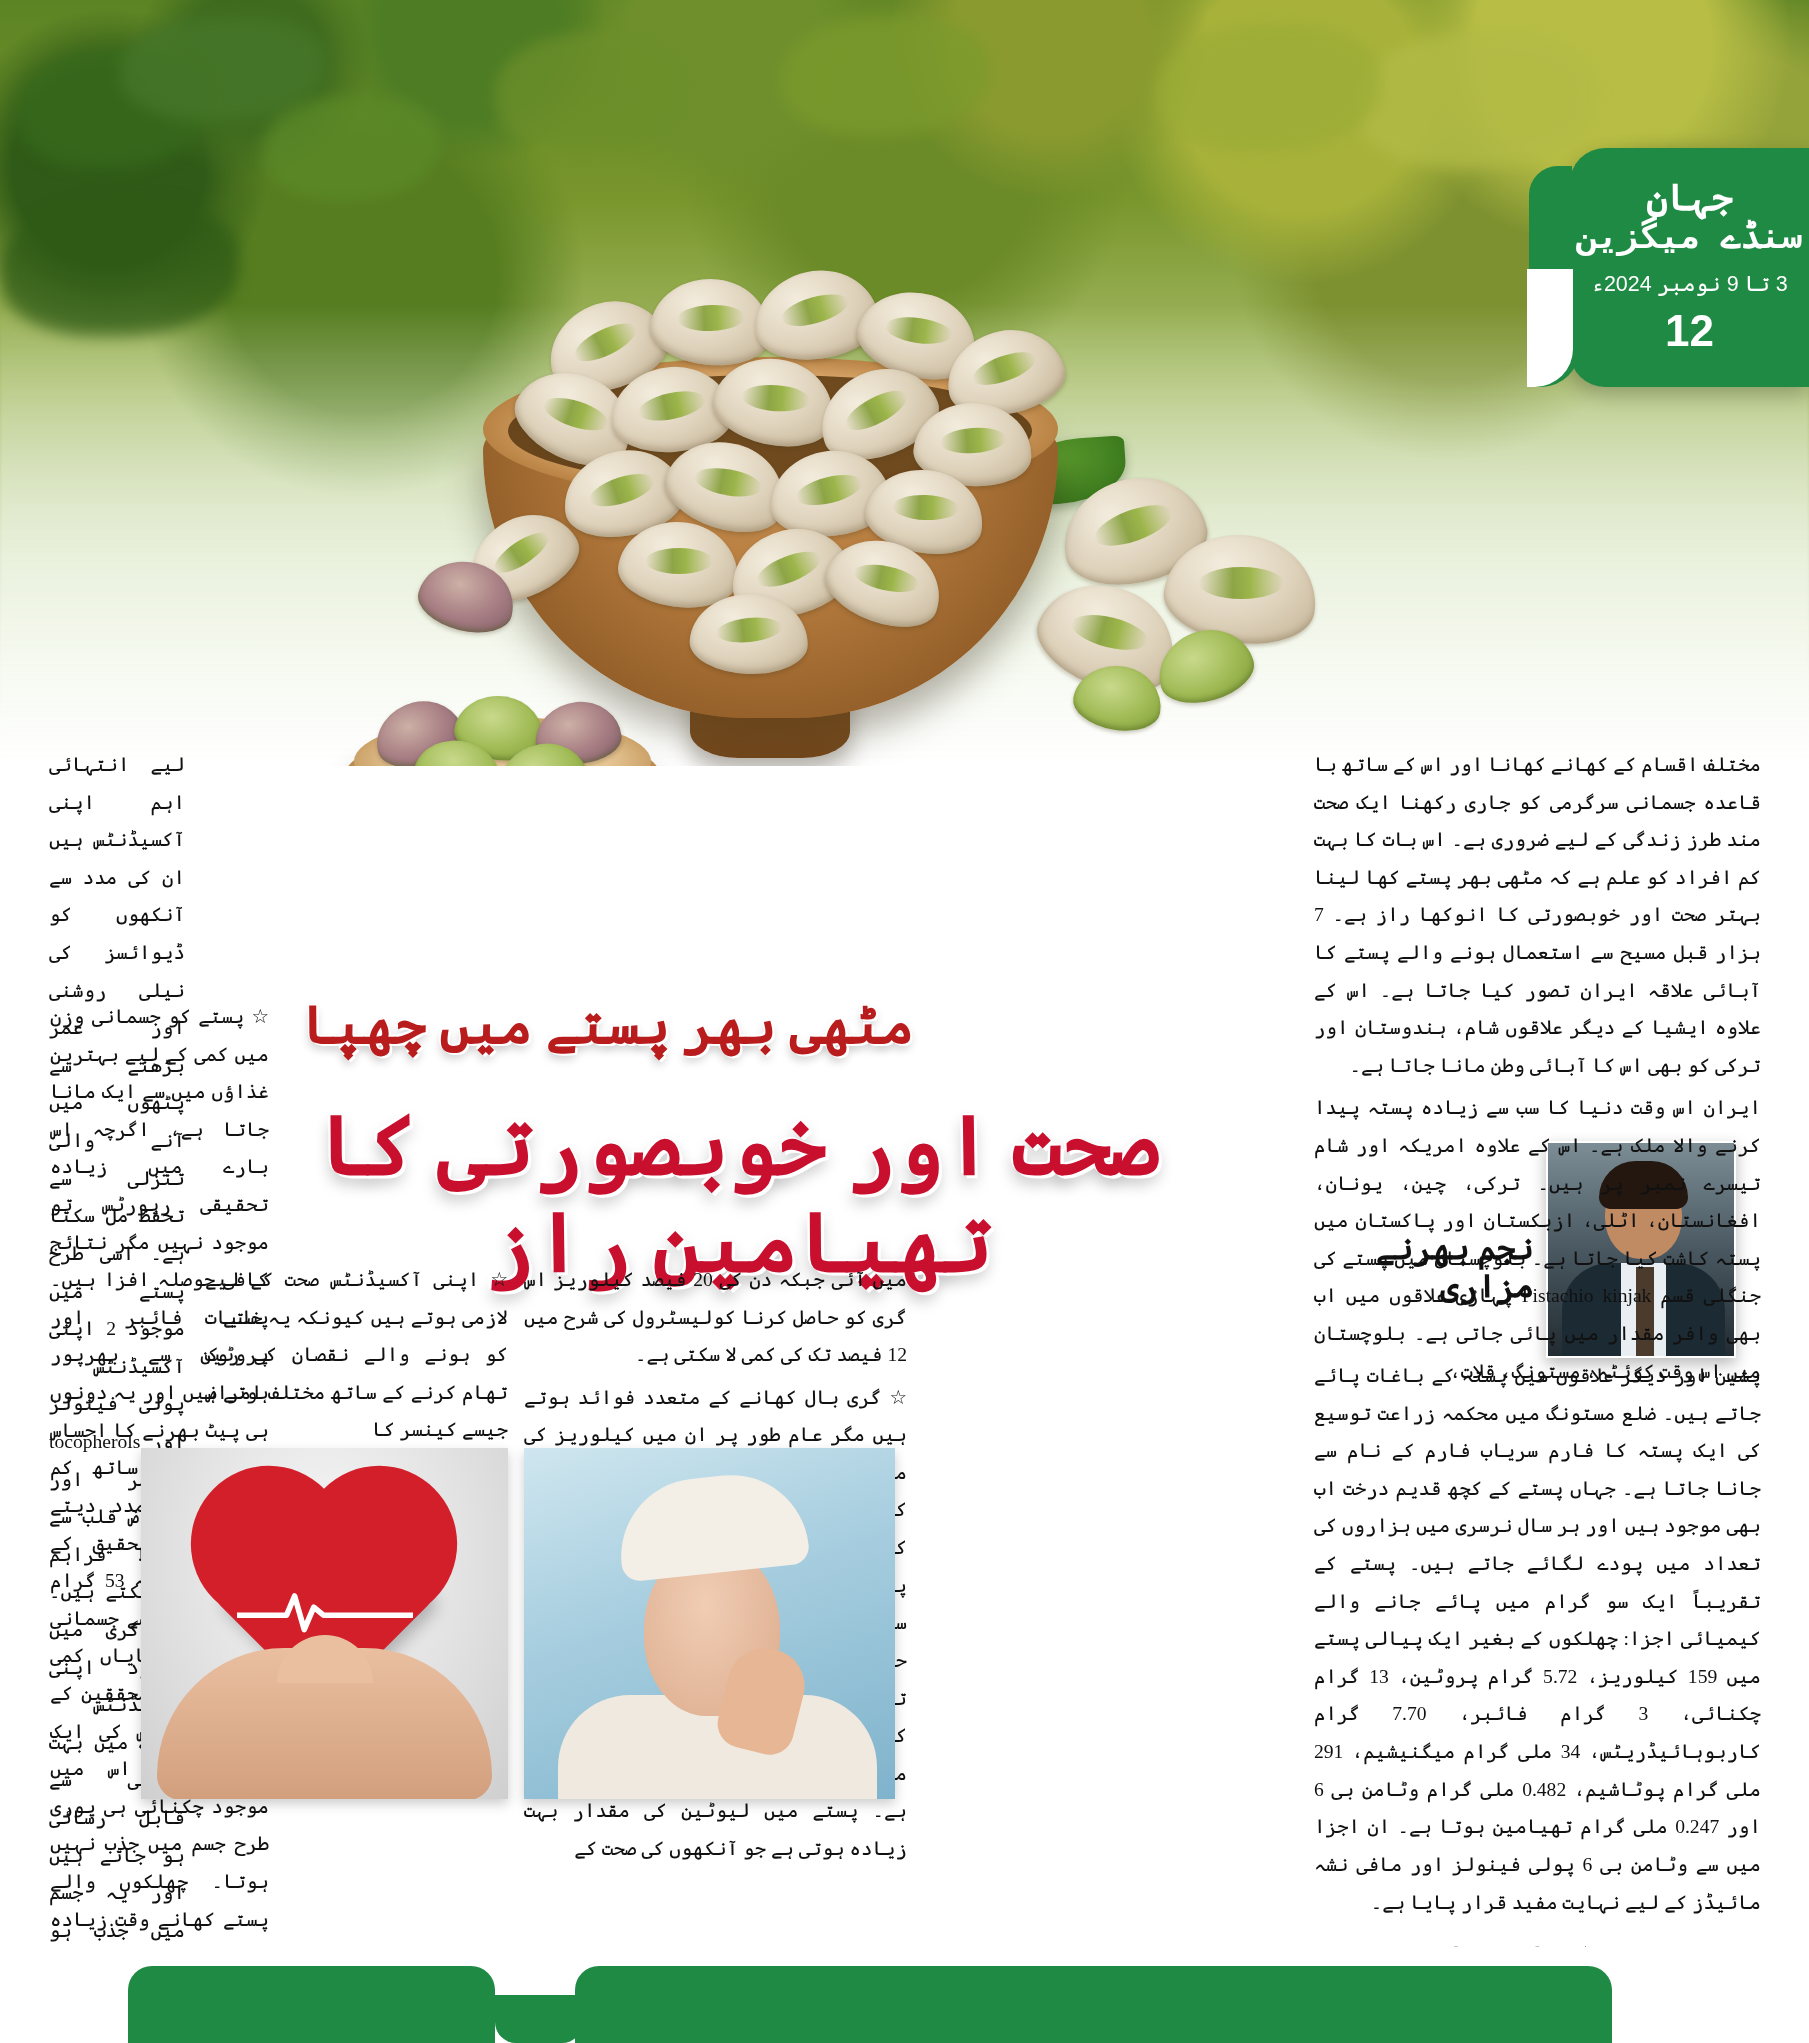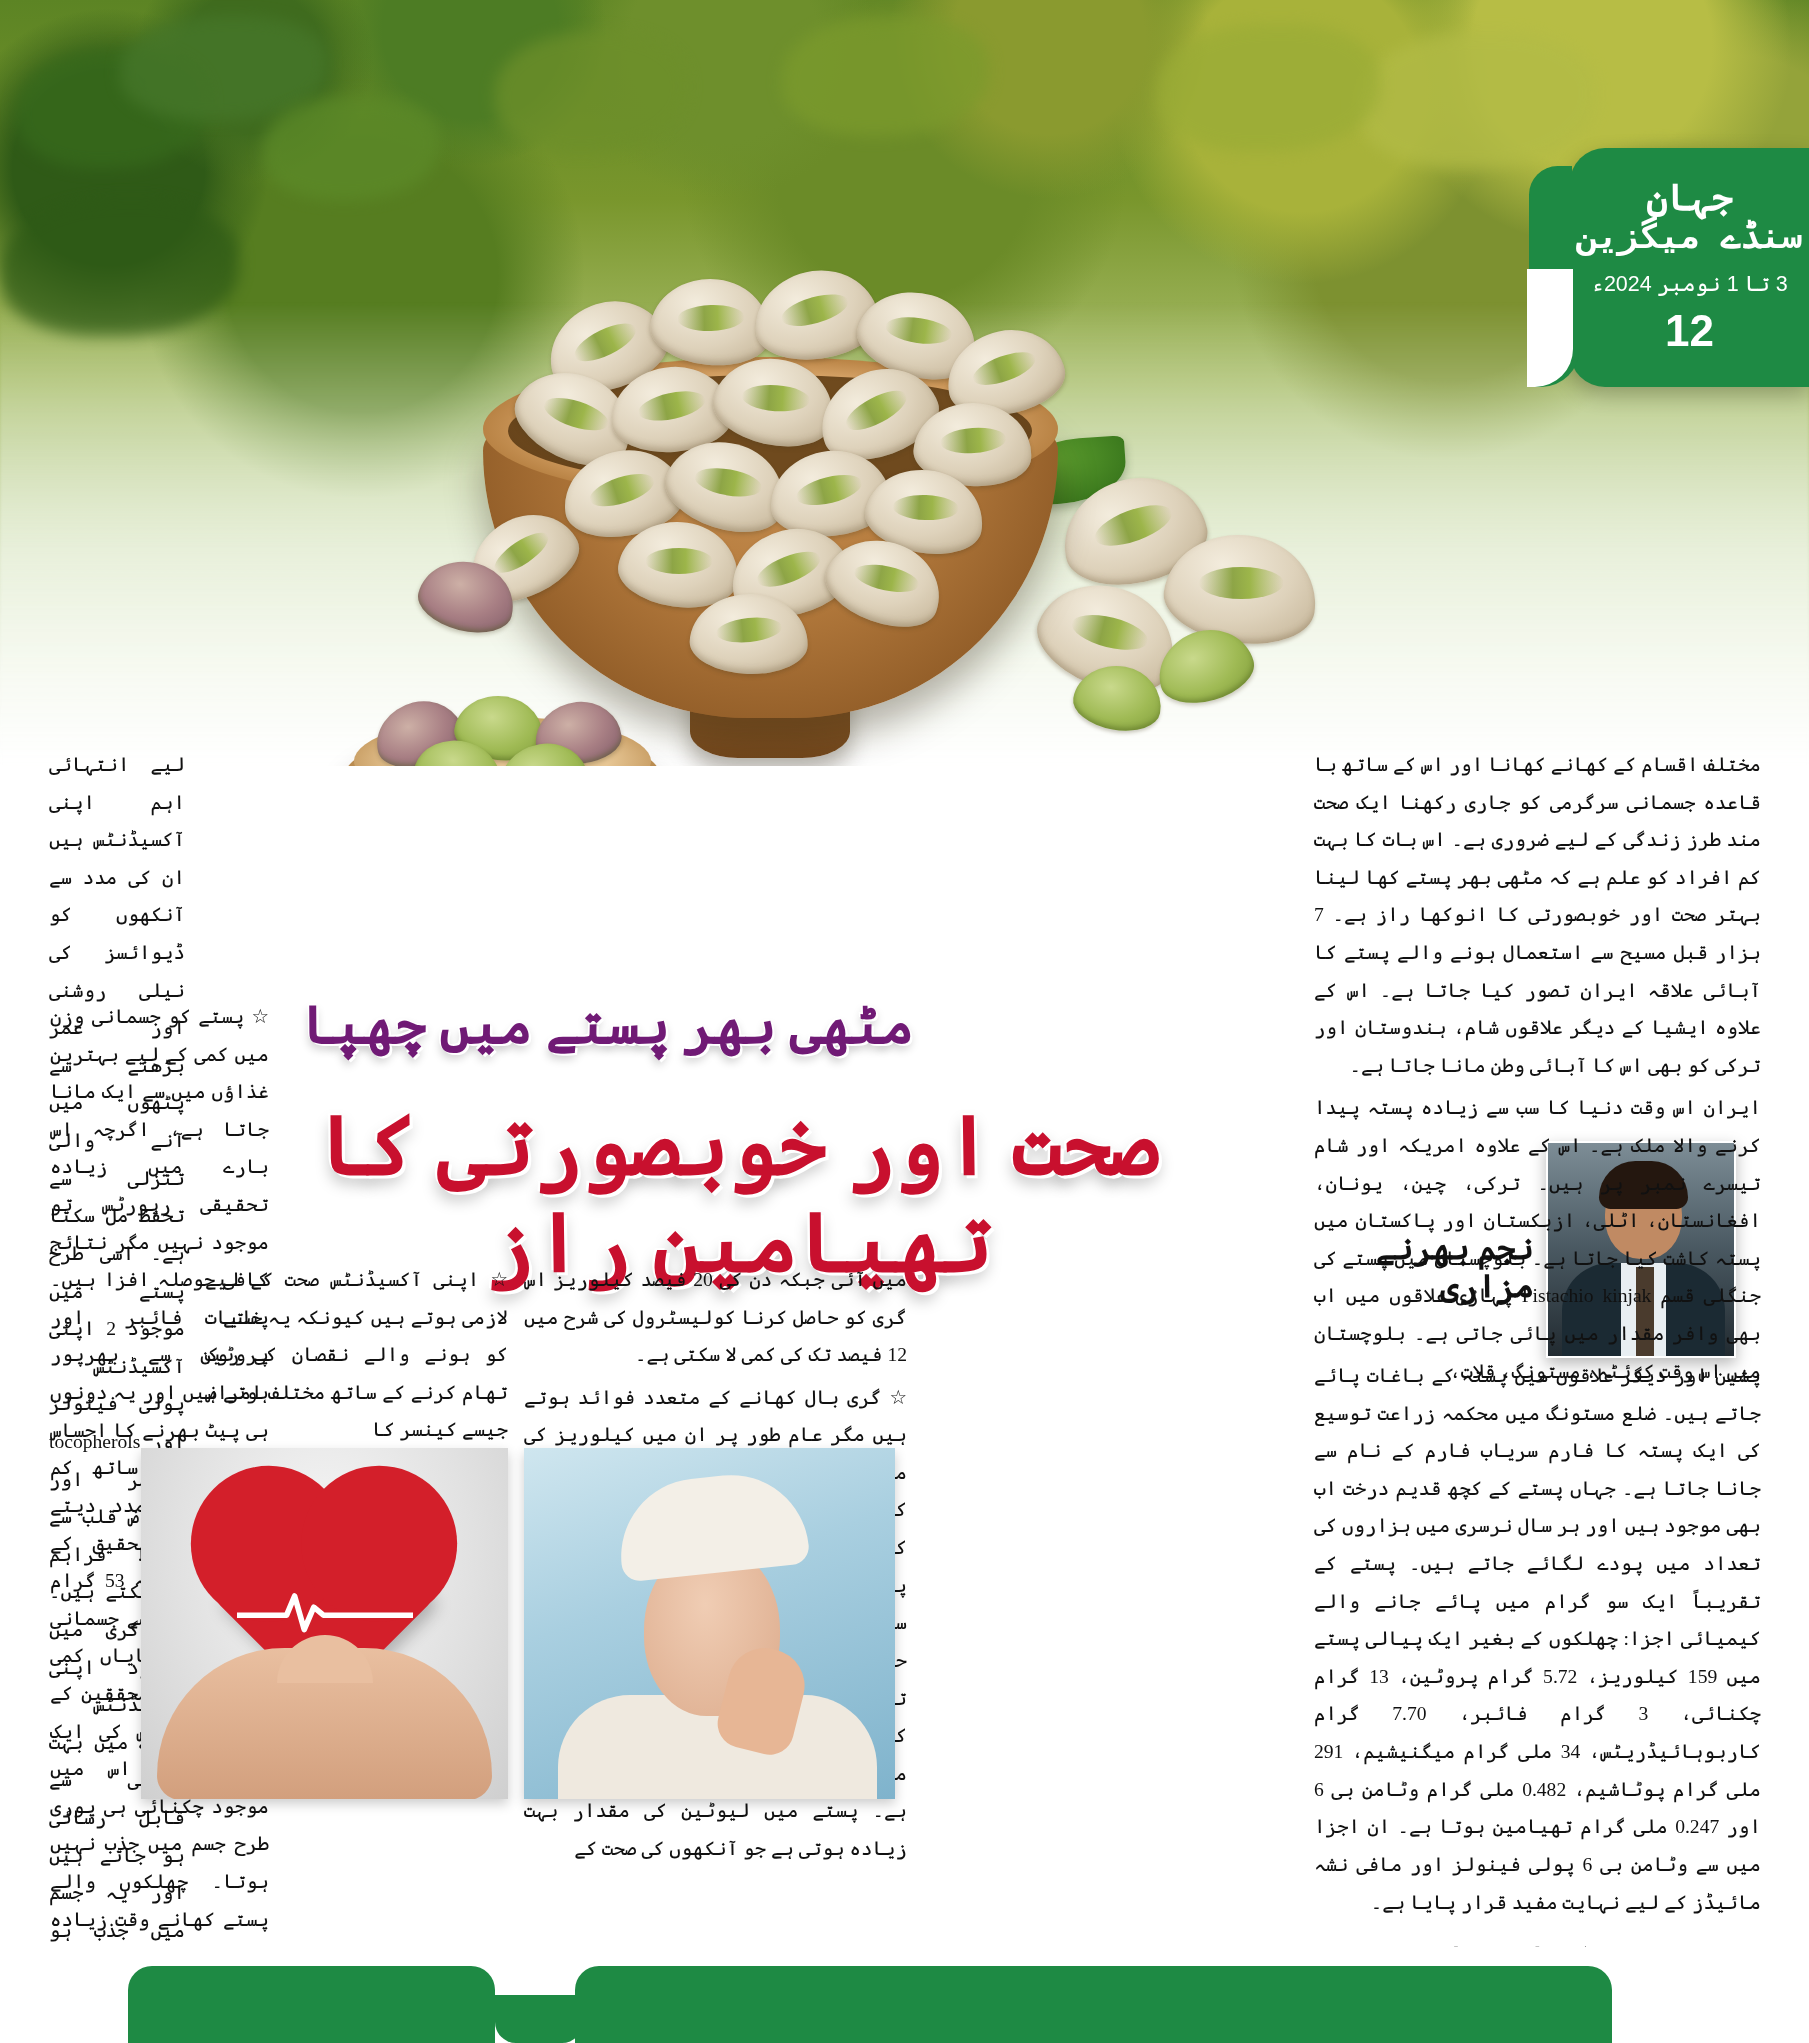--- a/index.html
+++ b/index.html
@@ -135,21 +135,21 @@
   }
   .badge-sub { font-size: 34px; font-weight: bold; line-height: 1.1; font-family: Liberation Mono, monospace; }
   .badge-date { font-size: 21.5px; margin-top: 12.8px; letter-spacing: 0.2px; }
   .badge-page { font-size: 44px; font-weight: bold; margin-top: 9.6px; }
 
   
   .kicker {
     position: absolute; right: 798px; top: 994px;
     width: 806px; text-align: center;
     font-family: "Liberation Serif", serif;
-    font-size: 53px; font-weight: bold; color: #701a75;
+    font-size: 53px; font-weight: bold; color: #b91c1c;
     text-shadow: 2.4px 2.4px 0 #ffffff, -1.6px -1.6px 0 #ffffff, 0 4.8px 9.6px rgba(0,0,0,.22);
     letter-spacing: 0.8px;
   }
   .headline {
     position: absolute; right: 527px; top: 1097px;
     width: 1085px; text-align: center;
     font-family: "Liberation Serif", serif;
     font-size: 83px; font-weight: bold;
     color: #c8102e;
     text-shadow: 3.2px 3.2px 0 #ffffff, -2.4px -2.4px 0 #ffffff, 0 8px 14.4px rgba(0,0,0,.25);
@@ -322,21 +322,21 @@
     <div class="nut kernel purple" style="left:192px;top:239px;width:86px;height:62px;transform:rotate(-6deg);"></div>
     <div class="nut kernel" style="left:72px;top:278px;width:88px;height:62px;transform:rotate(16deg);"></div>
     <div class="nut kernel" style="left:156px;top:281px;width:88px;height:62px;transform:rotate(-10deg);"></div>
   </div>
 </div>
 
 <div class="badge">
   <div class="badge-swoosh"></div>
   <div class="badge-title">جہان</div>
   <div class="badge-sub">سنڈے میگزین</div>
-  <div class="badge-date">3 تا 1 نومبر 2024ء</div>
+  <div class="badge-date">3 تا 9 نومبر 2024ء</div>
   <div class="badge-page">12</div>
 </div>
 
 <div class="kicker">مٹھی بھر پستے میں چھپا</div>
 <div class="headline">صحت اور خوبصورتی کا تھیامین راز</div>
 
 <div class="author-photo">
   <div class="ap-body"></div>
   <div class="ap-shirt"></div>
   <div class="ap-tie"></div>

